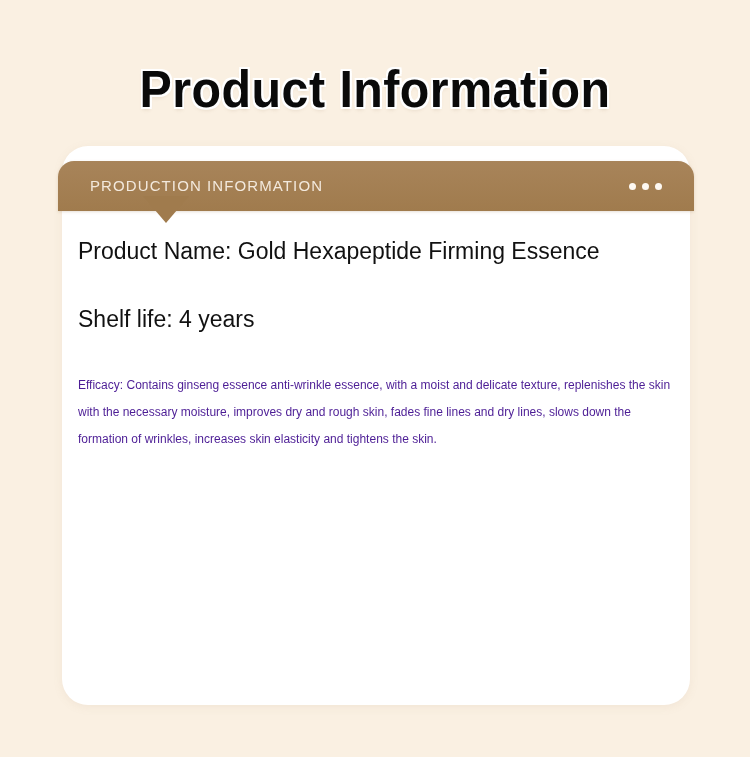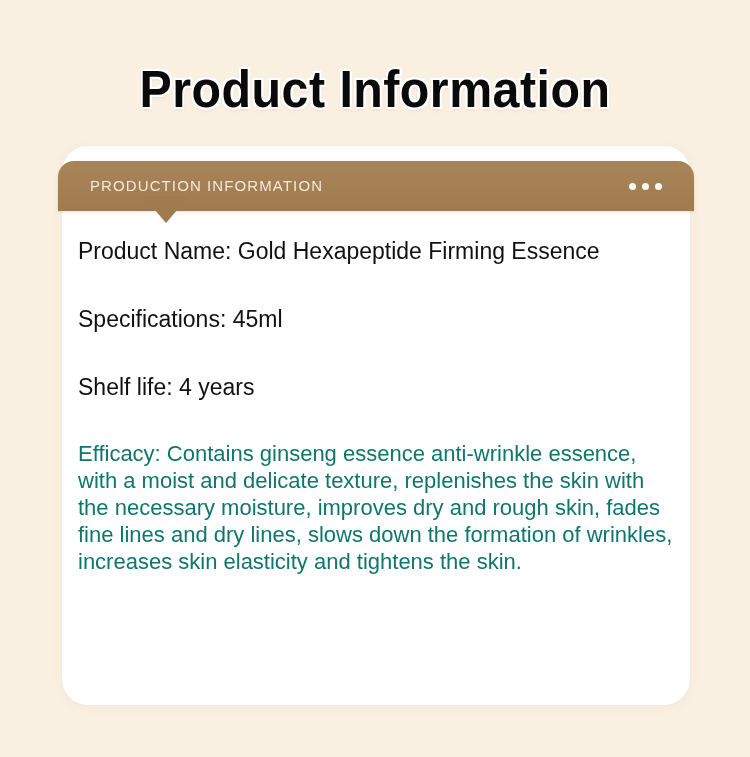--- a/index.html
+++ b/index.html
@@ -121,23 +121,23 @@
     font-size: 23px;
     line-height: 30px;
     color: #111111;
     margin: 0 0 38px 0;
     white-space: nowrap;
   }
   .spec-line:last-of-type {
     margin-bottom: 34px;
   }
   .efficacy {
-    font-size: 22px;
+    font-size: 12px;
     line-height: 27px;
-    color: #0f766e;
+    color: #4c1d95;
     margin: 0;
     max-width: 600px;
   }
 </style>
 </head>
 <body>
 
 <div class="page-title">Product Information</div>
 
 <div class="card"></div>
@@ -148,16 +148,15 @@
     <span class="dot"></span>
     <span class="dot"></span>
     <span class="dot"></span>
   </div>
 </div>
 
 <div class="header-pointer"></div>
 
 <div class="card-body">
   <p class="spec-line">Product Name: Gold Hexapeptide Firming Essence</p>
-  <p class="spec-line">Specifications: 45ml</p>
   <p class="spec-line">Shelf life: 4 years</p>
   <p class="efficacy">Efficacy: Contains ginseng essence anti-wrinkle essence, with a moist and delicate texture, replenishes the skin with the necessary moisture, improves dry and rough skin, fades fine lines and dry lines, slows down the formation of wrinkles, increases skin elasticity and tightens the skin.</p>
 </div>
 
 </body></html>

